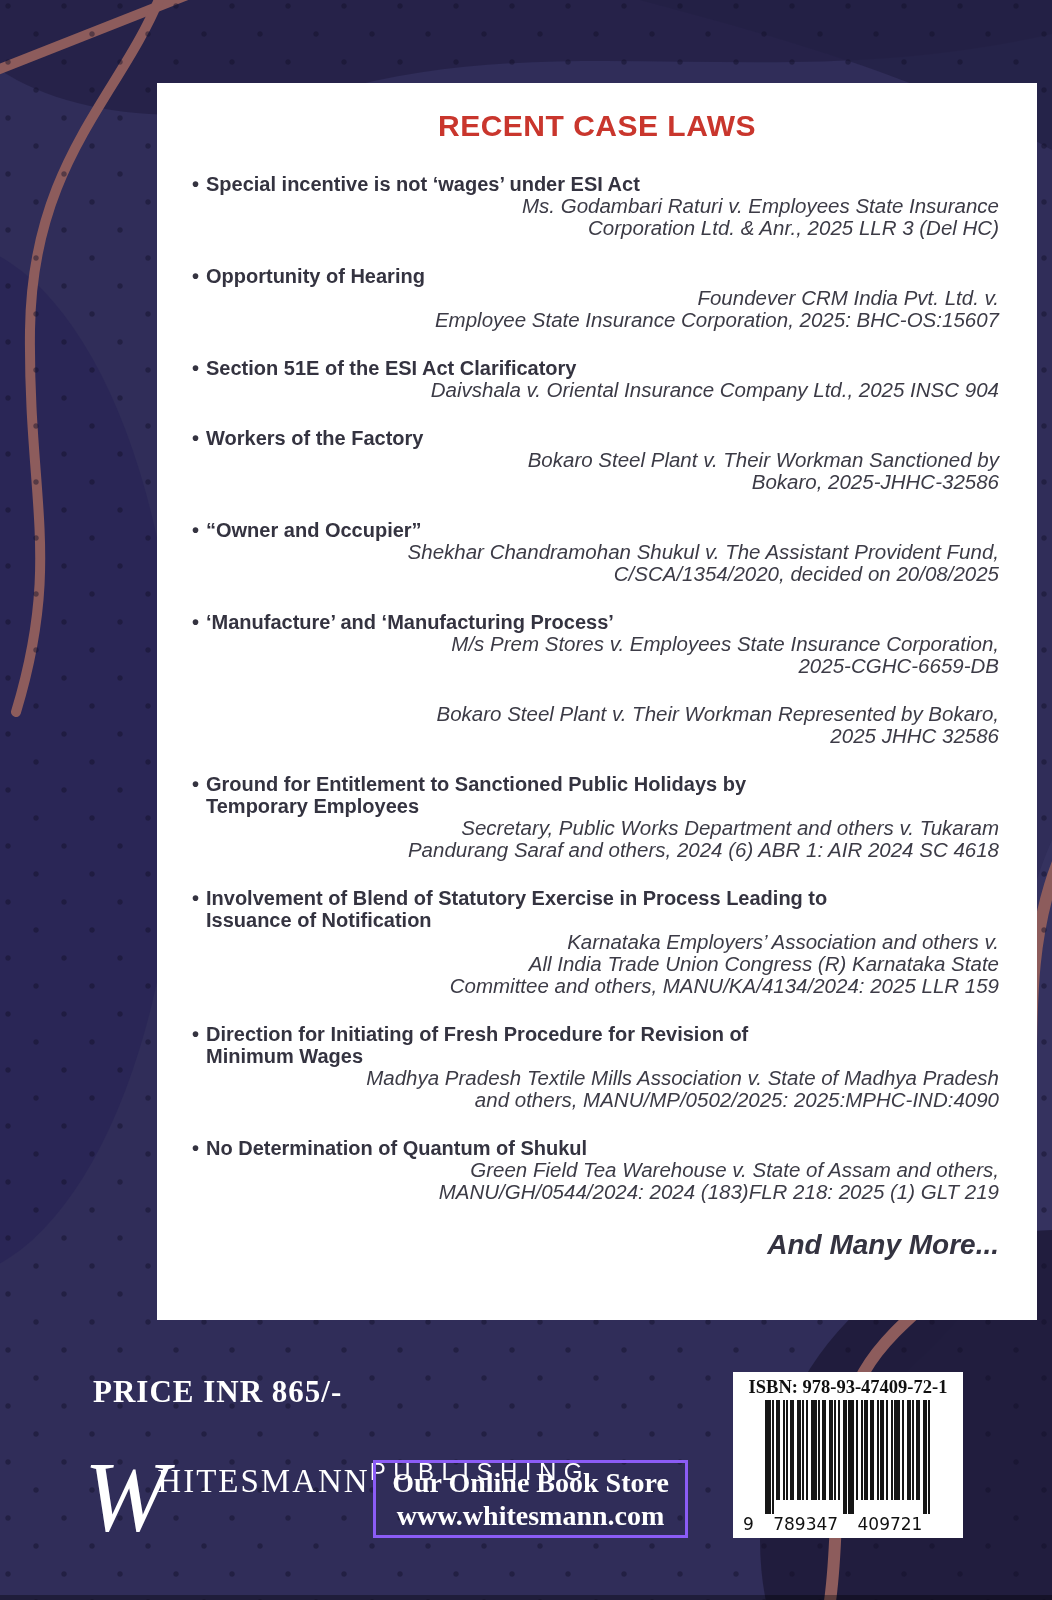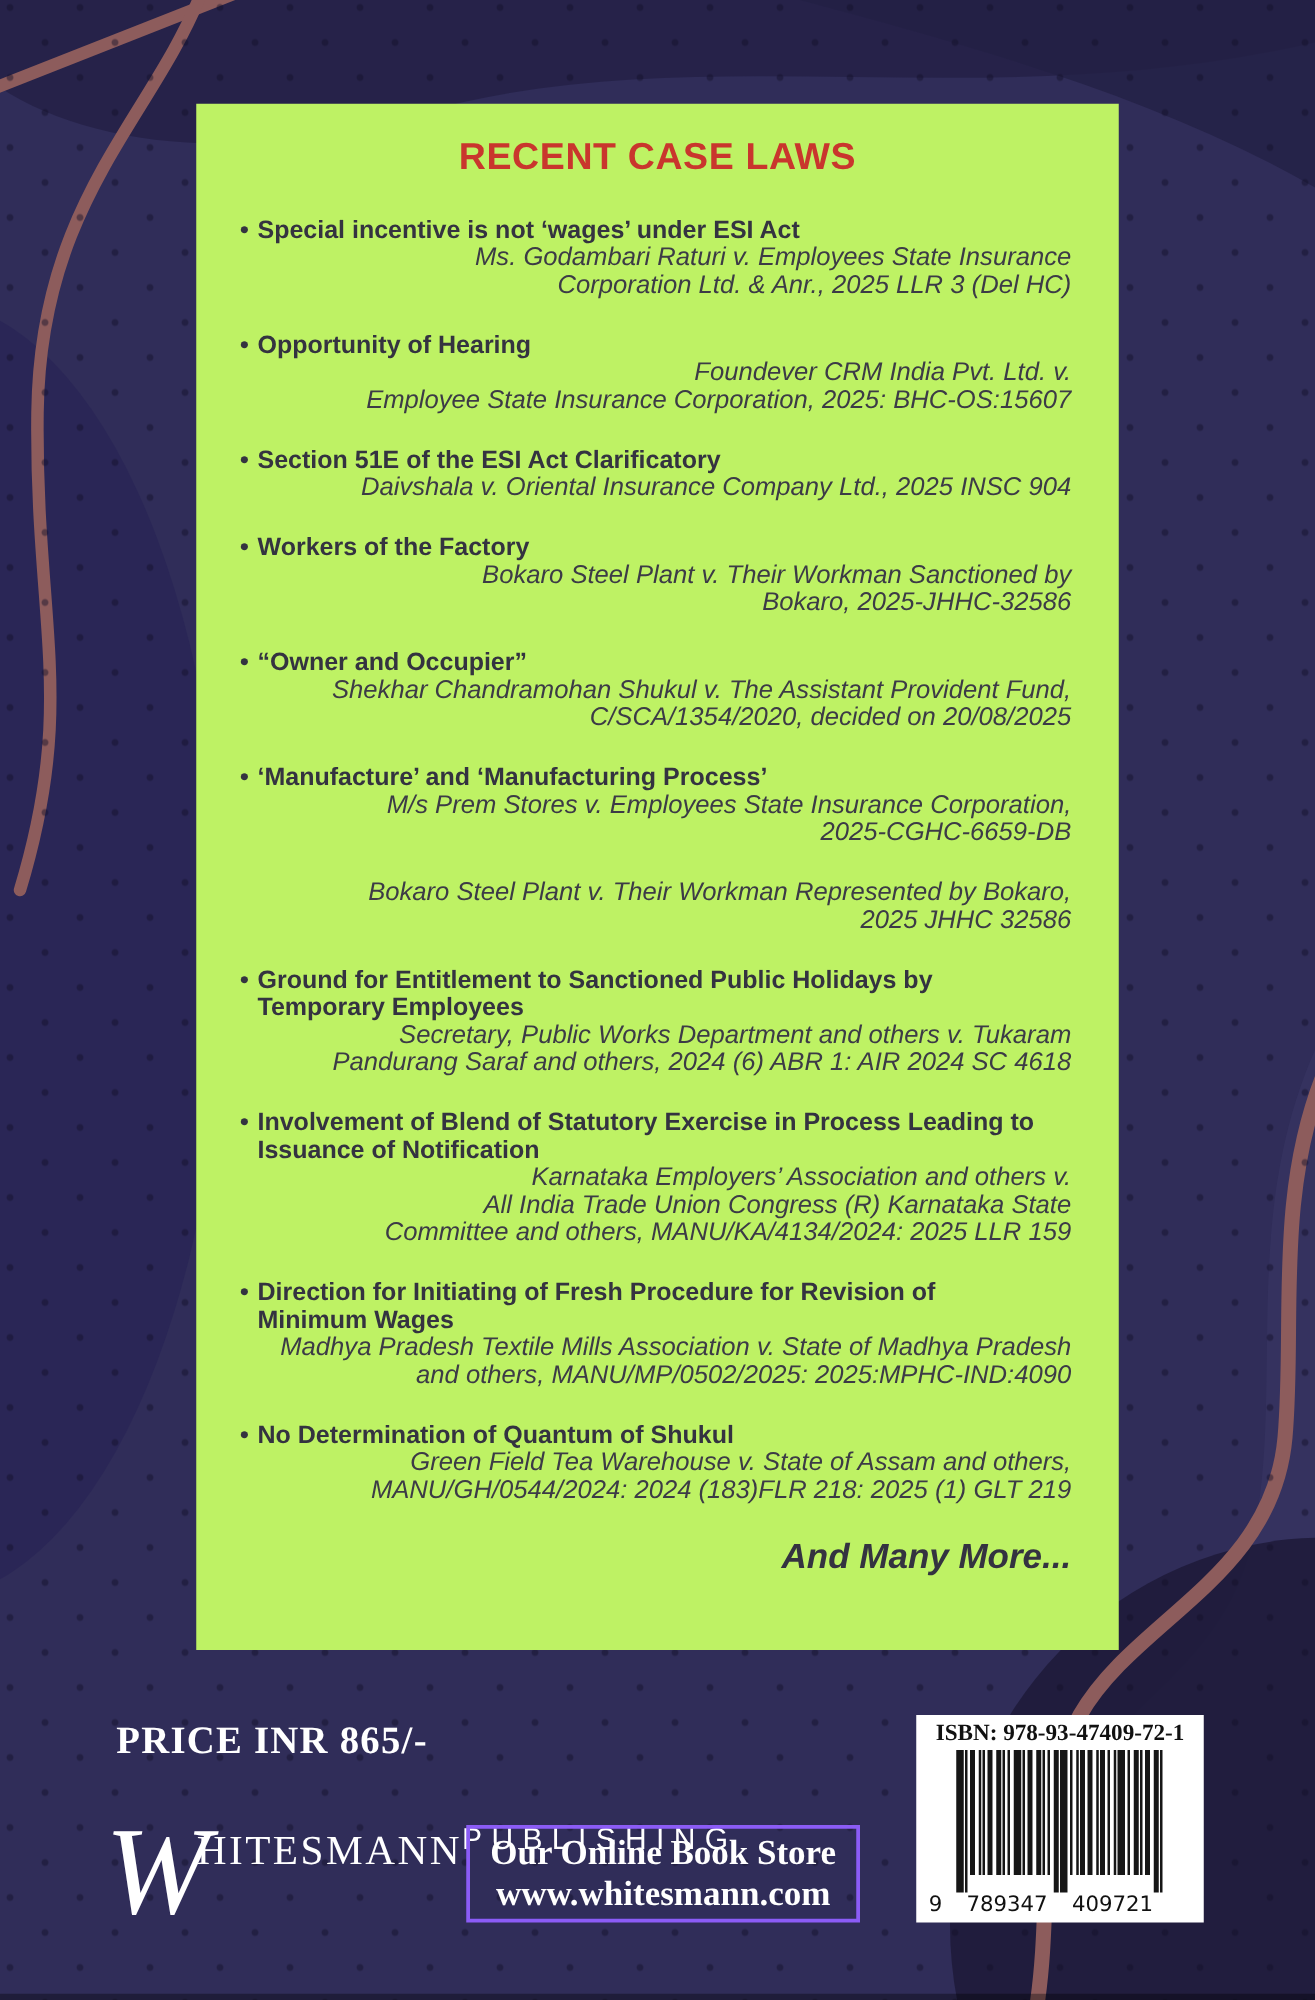--- a/index.html
+++ b/index.html
@@ -12,22 +12,22 @@
     position:absolute;left:0;top:0;right:0;bottom:0;
     background-image:
       radial-gradient(rgba(18,15,40,.45) 2.2px,transparent 3.2px),
       radial-gradient(rgba(18,15,40,.45) 2.2px,transparent 3.2px);
     background-size:56px 56px;
     background-position:8px 6px,36px 34px;
     pointer-events:none;
   }
   
   .card{
-    position:absolute;left:157px;top:83px;width:738px;height:1237px;
-    background:#bef264;box-sizing:border-box;overflow:hidden;
+    position:absolute;left:157px;top:83px;width:880px;height:1237px;
+    background:#ffffff;box-sizing:border-box;overflow:hidden;
   }
   .title{
     margin:26px 0 0;text-align:center;
     font-size:30px;font-weight:bold;letter-spacing:.5px;color:#c9362d;
   }
   .entries{margin:30px 38px 0 33px;}
   .entry{margin-bottom:26px;}
   .h-line{
     position:relative;font-weight:bold;font-size:20px;line-height:22px;
     color:#343340;padding-left:16px;white-space:nowrap;

